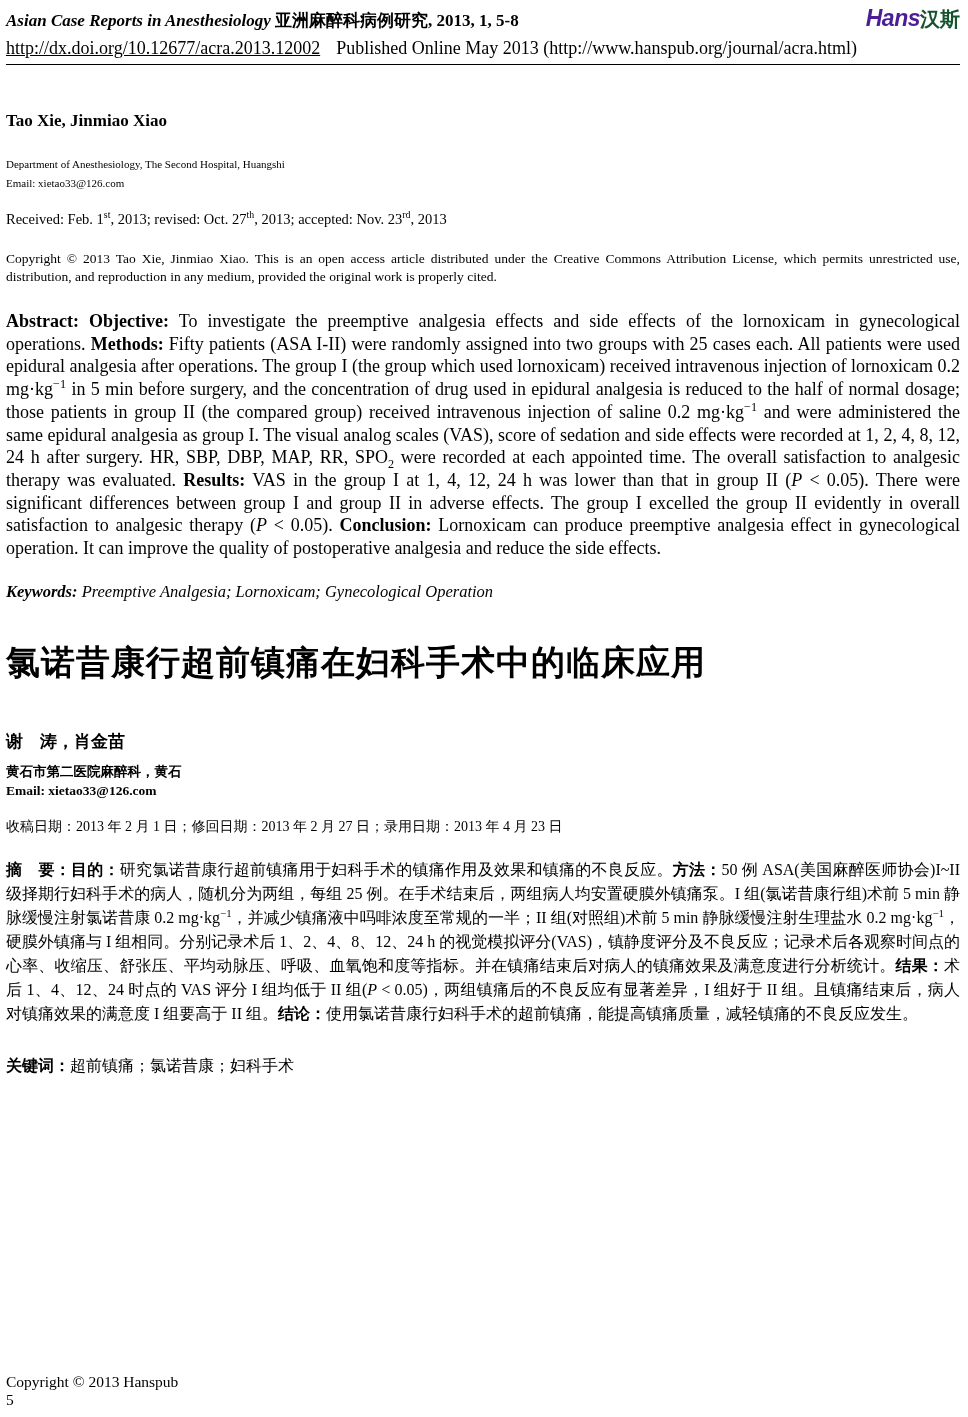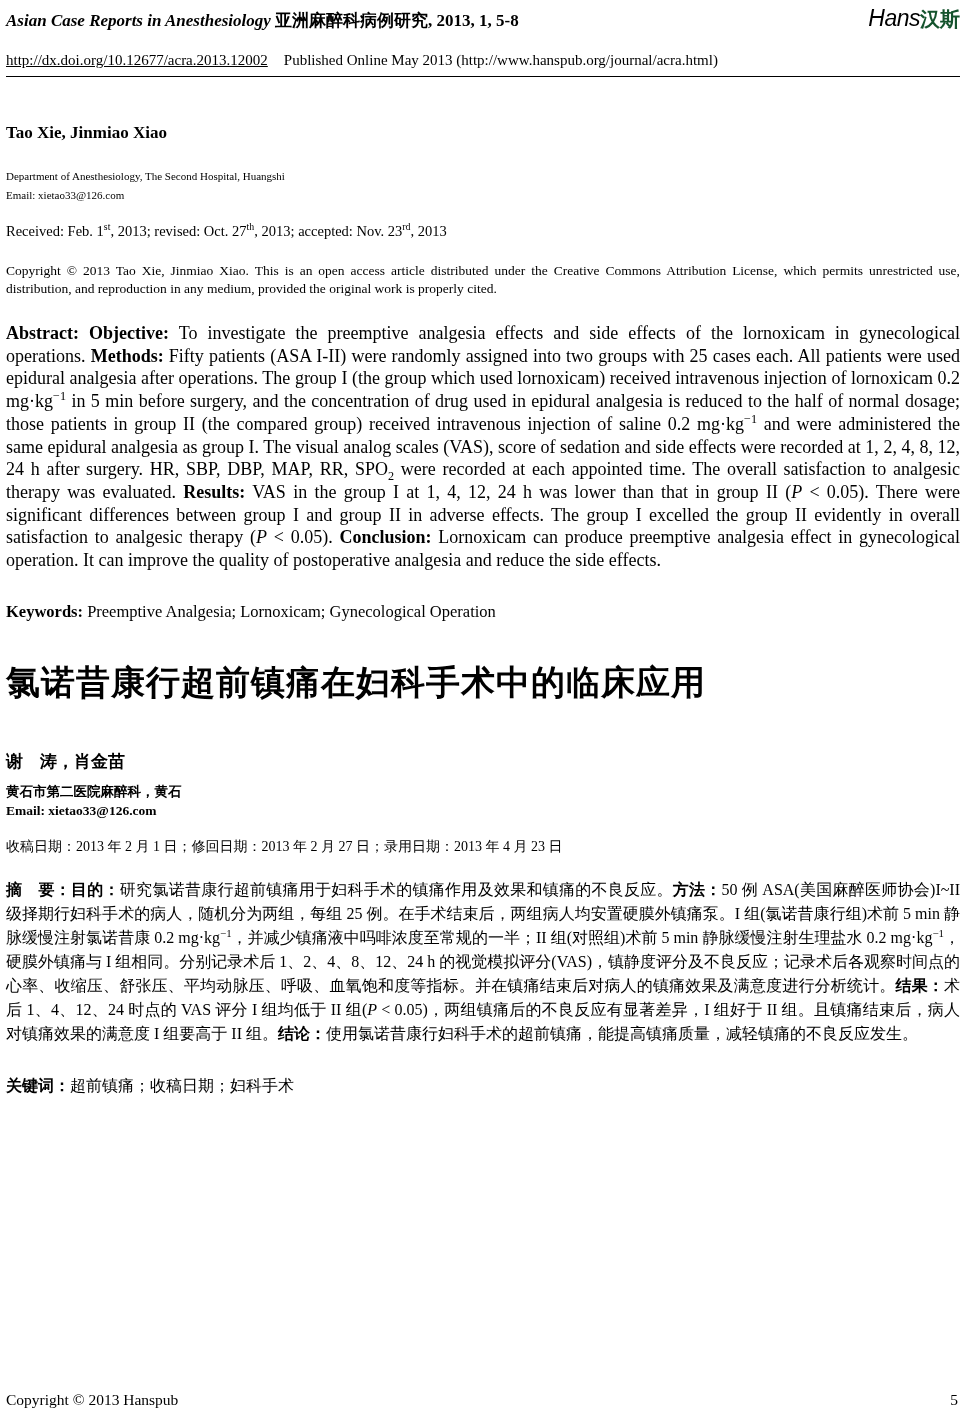--- a/index.html
+++ b/index.html
@@ -18,54 +18,55 @@
   .i { font-style: italic; }
   sup { font-size: 68%; vertical-align: super; line-height: 0; }
   sub { font-size: 68%; vertical-align: sub; line-height: 0; }
 
   
   .header-row { display: flex; justify-content: space-between; align-items: flex-end; }
   .journal-line { font-size: 17px; line-height: 24px; }
   .logo { white-space: nowrap; line-height: 24px; }
   .logo-hans {
     font-family: "Liberation Sans", sans-serif;
-    font-weight: normal; font-style: italic;
-    font-size: 23px; color: #000000; letter-spacing: -0.5px;
+    font-weight: bold; font-style: italic;
+    font-size: 23px; color: #4c1d95; letter-spacing: -0.5px;
   }
   .logo-cn {
     font-family: "Liberation Sans", sans-serif;
     font-weight: bold; font-size: 20px; color: #14532d;
   }
-  .doi-row { margin-top: 17px; font-size: 15px; line-height: 20px; }
+  .doi-row { margin-top: 5px; font-size: 18px; line-height: 20px; }
   .doi-link { color: #000; text-decoration: underline; }
   .published { margin-left: 16px; }
   .rule { border: none; border-top: 1.5px solid #000; margin-top: 6px; }
 
   
   .title { font-size: 31px; font-weight: bold; line-height: 1.32; margin-top: 28px; letter-spacing: 0.2px; }
   .authors { margin-top: 46px; font-size: 17px; font-weight: bold; }
   .affil-block { margin-top: 24px; font-size: 11px; line-height: 19px; }
   .received { margin-top: 18px; font-size: 14.5px; }
   .copyright-note { margin-top: 22px; font-size: 13.5px; line-height: 18px; text-align: justify; }
   .abstract { margin-top: 24px; font-size: 18px; line-height: 22.7px; text-align: justify; }
-  .keywords { margin-top: 30px; font-size: 16.5px; }
+  .keywords { margin-top: 22px; font-size: 16.5px; font-style: italic; }
 
   
   .cn-title { margin-top: 38px; font-size: 34px; font-weight: bold; letter-spacing: 1px; }
   .cn-authors { margin-top: 44px; font-size: 17px; font-weight: bold; }
   .cn-affil-block { margin-top: 9px; font-size: 13.5px; line-height: 19px; font-weight: bold; }
   .cn-dates { margin-top: 18px; font-size: 14px; }
   .cn-abstract { margin-top: 22px; font-size: 16px; line-height: 24px; text-align: justify; }
   .cn-keywords { margin-top: 30px; font-size: 16px; }
 
   
   .footer {
     position: absolute; left: 6px; right: 10px; bottom: 8px;
     display: flex; justify-content: space-between;
     font-size: 15.5px;
+    flex-direction: column;
   }
 </style>
 </head>
 <body>
 
 <div class="page">
 
   <header>
     <div class="header-row">
       <div class="journal-line"><span class="b i">Asian Case Reports in Anesthesiology</span><span class="b"> 亚洲麻醉科病例研究, 2013, 1, 5-8</span></div>
@@ -101,20 +102,20 @@
 
   <div class="cn-affil-block">
     <div>黄石市第二医院麻醉科，黄石</div>
     <div>Email: xietao33@126.com</div>
   </div>
 
   <div class="cn-dates">收稿日期：2013 年 2 月 1 日；修回日期：2013 年 2 月 27 日；录用日期：2013 年 4 月 23 日</div>
 
   <p class="cn-abstract"><span class="b">摘　要：</span><span class="b">目的：</span><span>研究氯诺昔康行超前镇痛用于妇科手术的镇痛作用及效果和镇痛的不良反应。</span><span class="b">方法：</span><span>50 例 ASA(美国麻醉医师协会)I~II 级择期行妇科手术的病人，随机分为两组，每组 25 例。在手术结束后，两组病人均安置硬膜外镇痛泵。I 组(氯诺昔康行组)术前 5 min 静脉缓慢注射氯诺昔康 0.2 mg·kg</span><sup>−1</sup><span>，并减少镇痛液中吗啡浓度至常规的一半；II 组(对照组)术前 5 min 静脉缓慢注射生理盐水 0.2 mg·kg</span><sup>−1</sup><span>，硬膜外镇痛与 I 组相同。分别记录术后 1、2、4、8、12、24 h 的视觉模拟评分(VAS)，镇静度评分及不良反应；记录术后各观察时间点的心率、收缩压、舒张压、平均动脉压、呼吸、血氧饱和度等指标。并在镇痛结束后对病人的镇痛效果及满意度进行分析统计。</span><span class="b">结果：</span><span>术后 1、4、12、24 时点的 VAS 评分 I 组均低于 II 组(</span><span class="i">P</span><span> &lt; 0.05)，两组镇痛后的不良反应有显著差异，I 组好于 II 组。且镇痛结束后，病人对镇痛效果的满意度 I 组要高于 II 组。</span><span class="b">结论：</span><span>使用氯诺昔康行妇科手术的超前镇痛，能提高镇痛质量，减轻镇痛的不良反应发生。</span></p>
 
-  <p class="cn-keywords"><span class="b">关键词：</span><span>超前镇痛；收稿日期；妇科手术</span></p>
+  <p class="cn-keywords"><span class="b">关键词：</span><span>超前镇痛；氯诺昔康；妇科手术</span></p>
 
   <footer class="footer">
     <span>Copyright © 2013 Hanspub</span>
     <span>5</span>
   </footer>
 
 </div>
 
 </body></html>

